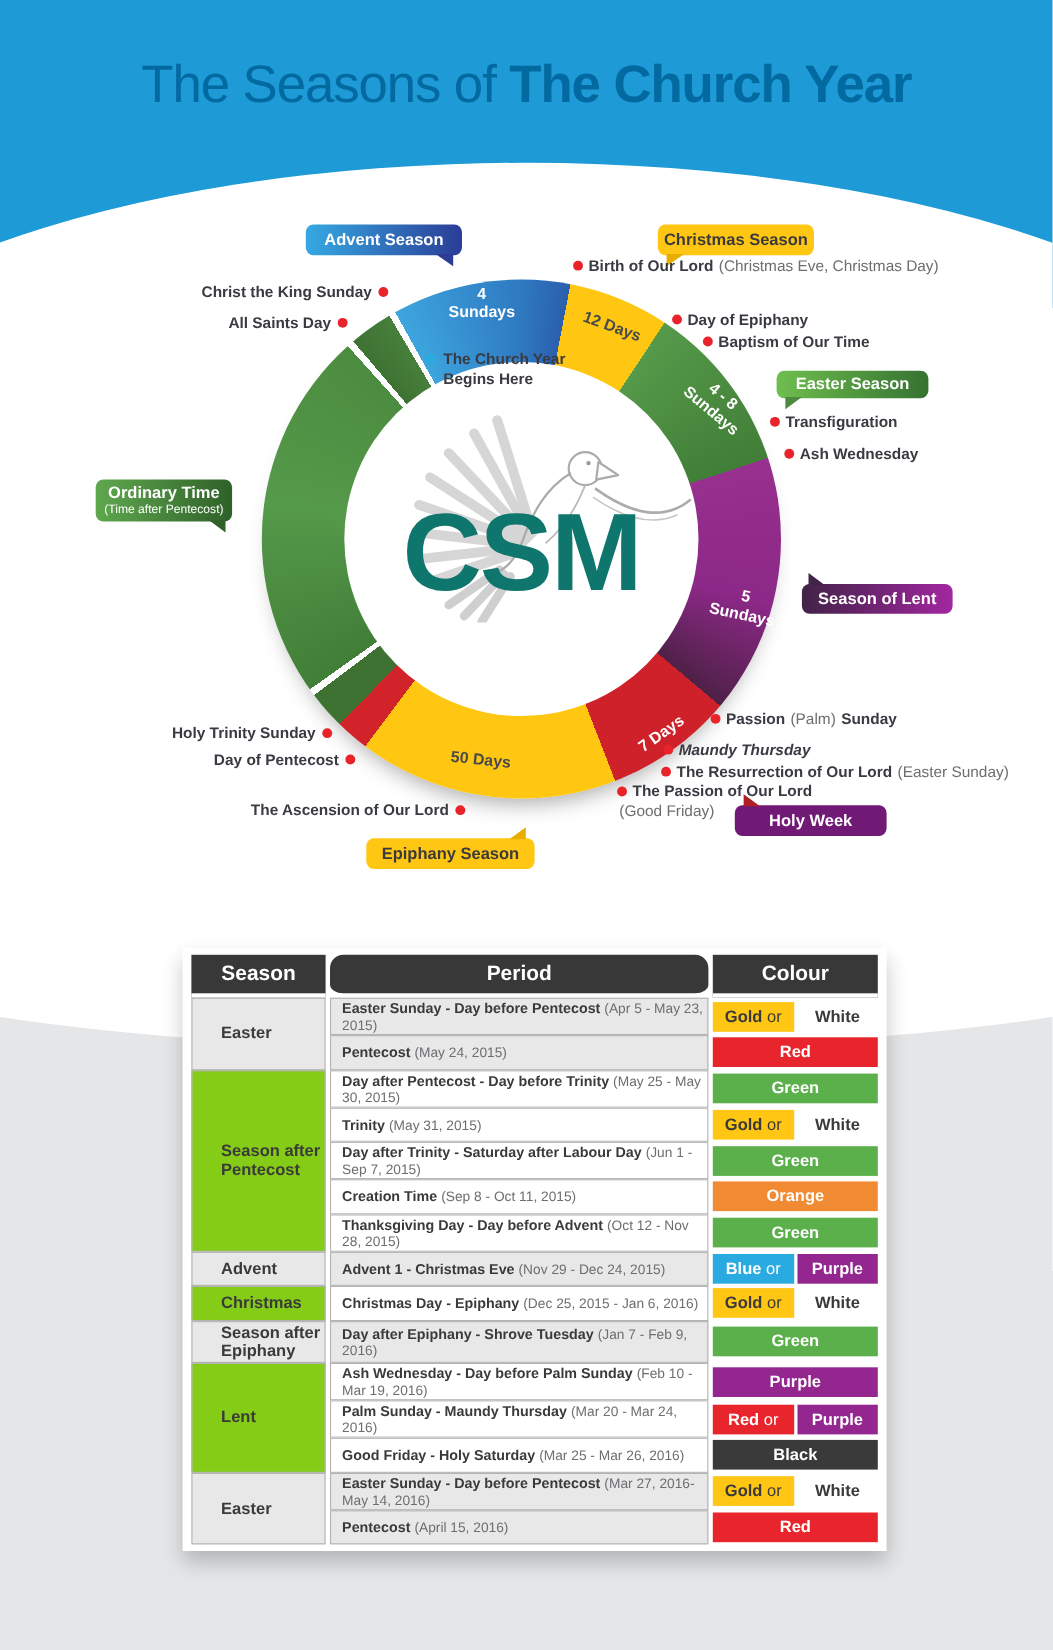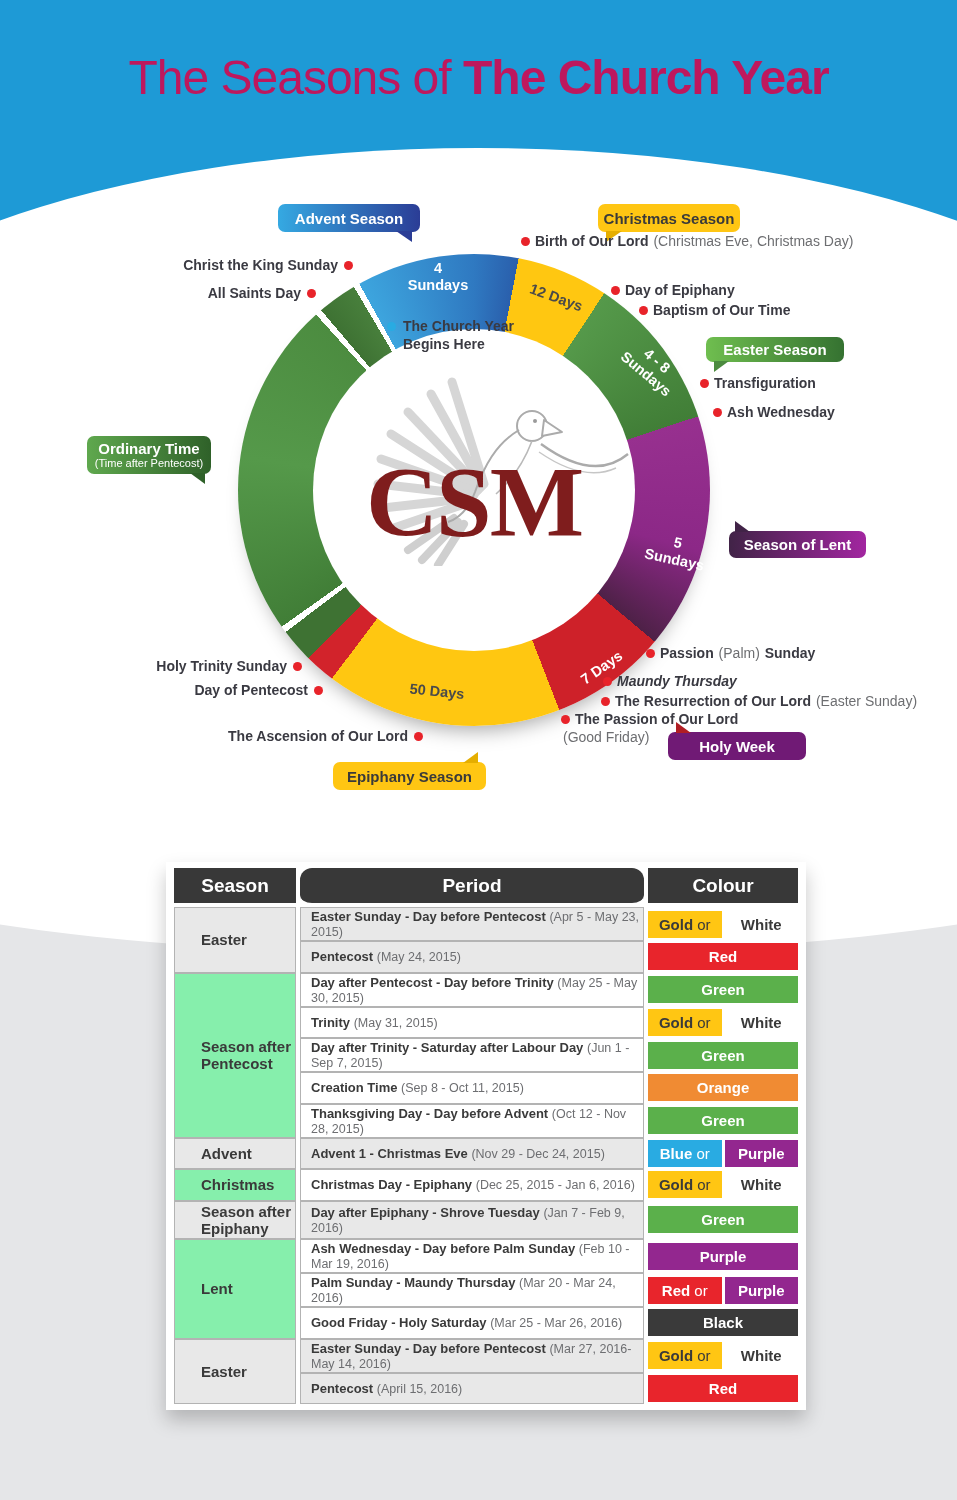--- a/index.html
+++ b/index.html
@@ -6,21 +6,21 @@
   body{width:957px;height:1500px;position:relative;overflow:hidden;
        font-family:"Liberation Sans",sans-serif;}
   .stage{position:absolute;left:0;top:0;width:957px;height:1500px;}
 
   
   .header-band{position:absolute;left:0;top:0;width:957px;height:280px;
      background:#1E9AD6;overflow:hidden;}
   .header-curve{position:absolute;left:-212px;top:148px;width:1380px;height:520px;
      background:#ffffff;border-radius:50%;}
   .title{position:absolute;left:0;top:50px;width:957px;text-align:center;
-     color:#be185d;font-size:48px;letter-spacing:-1px;white-space:nowrap;}
+     color:#0369a1;font-size:48px;letter-spacing:-1px;white-space:nowrap;}
   .title b{font-weight:700;}
   .title .reg{font-weight:400;}
 
   
   .bg-lower{position:absolute;left:0;top:922px;width:957px;height:578px;background:#E5E6E8;}
   .bg-lower-curve{position:absolute;left:-212px;top:737px;width:1380px;height:218px;
      background:#fff;border-radius:50%;}
 
   
   .donut{position:absolute;left:238px;top:254px;width:472px;height:472px;border-radius:50%;
@@ -39,22 +39,22 @@
       #FFFFFF 318deg,#FFFFFF 319.6deg,
       #3E7233 319.6deg,#487F3C 329.4deg,
       #FFFFFF 329.4deg,#FFFFFF 330.9deg,
       #3DA5DE 330.9deg,#2F79C1 360deg);}
   .inner-circle{position:absolute;left:313px;top:329px;width:322px;height:322px;
     border-radius:50%;background:#fff;}
 
   
   .logo-dove{position:absolute;left:336px;top:366px;width:300px;height:200px;}
   .csm{position:absolute;left:313px;top:452px;width:322px;text-align:center;
-    font-family:Liberation Serif, serif;font-weight:bold;font-size:100px;line-height:1;
-    color:#7f1d1d;letter-spacing:-2px;}
+    font-family:Liberation Sans, sans-serif;font-weight:bold;font-size:100px;line-height:1;
+    color:#0f766e;letter-spacing:-2px;}
   .tagline{position:absolute;left:293px;top:552px;width:362px;text-align:center;
     font-family:"Liberation Serif",serif;font-size:18px;color:#8C8C8C;letter-spacing:.5px;}
 
   
   .seg{position:absolute;color:#fff;font-weight:bold;font-size:14.5px;line-height:1.2;
     text-align:center;transform:translate(-50%,-50%);white-space:pre-line;}
   .seg.dark{color:#4A4A4A;}
   .seg-advent{left:438px;top:277px;}
   .seg-christmas{left:556px;top:298px;transform:translate(-50%,-50%) rotate(20deg);}
   .seg-epiphany{left:651px;top:368px;transform:translate(-50%,-50%) rotate(40deg);}
@@ -117,21 +117,21 @@
   .table-panel{position:absolute;left:166px;top:862px;width:640px;background:#fff;
     padding:6px 4px;box-shadow:0 10px 18px rgba(0,0,0,.22);box-sizing:border-box;}
   table.lit{border-collapse:separate;border-spacing:4px 0;width:100%;table-layout:fixed;}
   .lit th{background:#383838;color:#fff;font-size:19px;font-weight:bold;height:33px;
     border-bottom:4px solid #fff;}
   .th-season{width:120px;}
   .th-period{width:342px;border-radius:12px;}
   .th-colour{width:148px;}
   .lit td{height:31.5px;box-sizing:border-box;}
   .season-cell{border:1px solid #B3B3B3;font-size:15px;font-weight:bold;color:#3A3A3A;
-    padding-left:26px;background:#86efac;vertical-align:middle;line-height:1.15;}
+    padding-left:26px;background:#84cc16;vertical-align:middle;line-height:1.15;}
   .period-cell{border:1px solid #B3B3B3;font-size:13px;color:#3A3A3A;padding-left:10px;
     background:#fff;vertical-align:middle;}
   .period-cell b{font-weight:bold;}
   .period-cell .dates{font-weight:normal;color:#6D6E71;font-size:12.5px;}
   .shaded{background:#E8E8E8 !important;}
   .colour-cell{padding:2px 0;}
   .swatches{display:flex;gap:3px;height:27px;}
   .swatch{flex:1;display:flex;align-items:center;justify-content:center;
     font-size:15px;white-space:pre;}
   .swatch b{font-weight:bold;}

